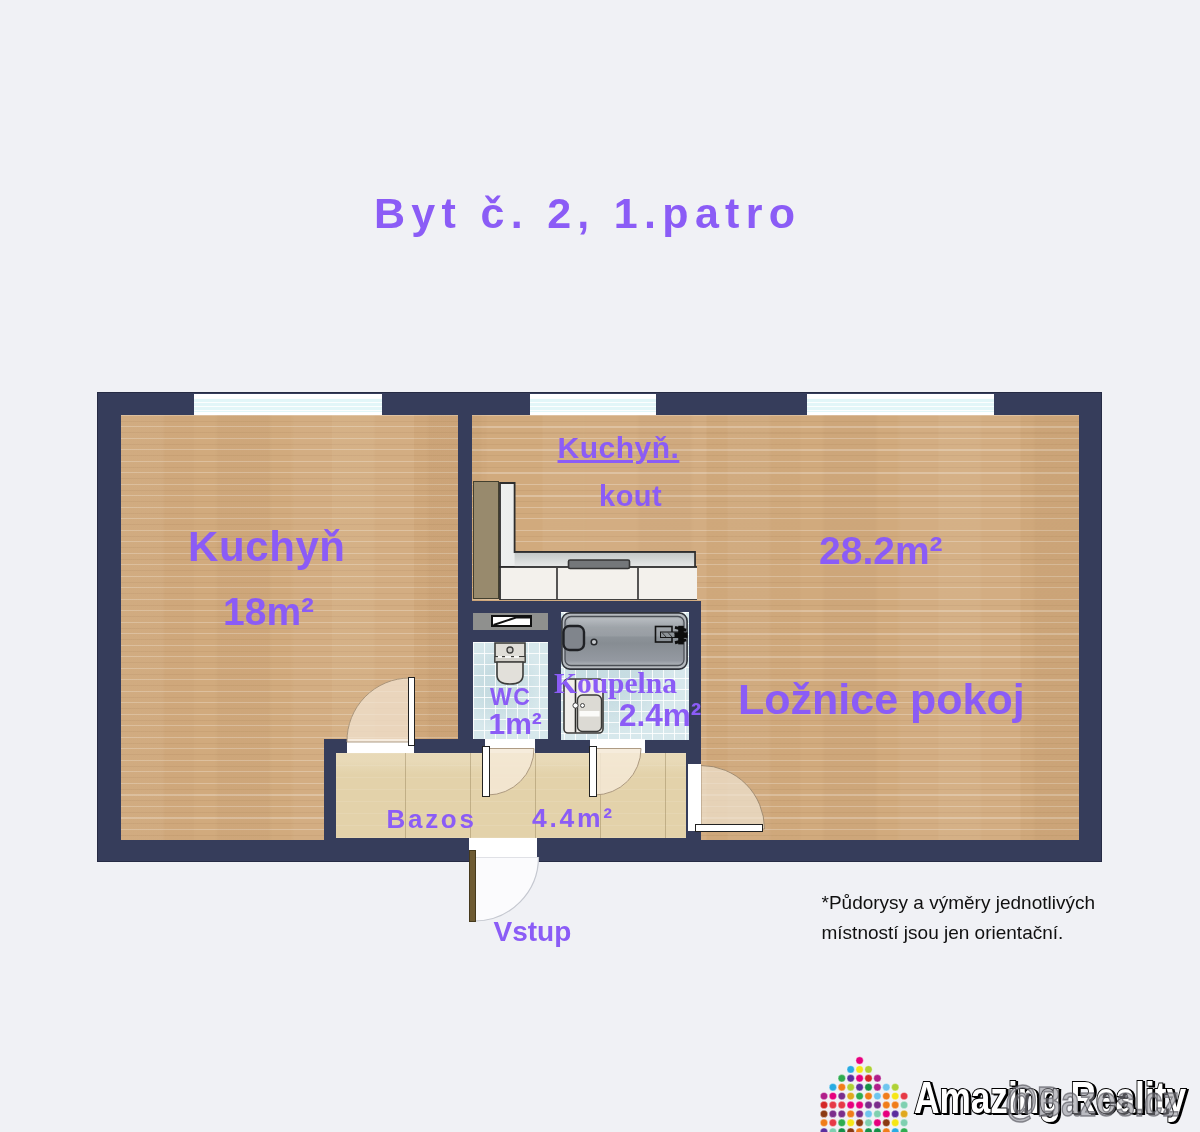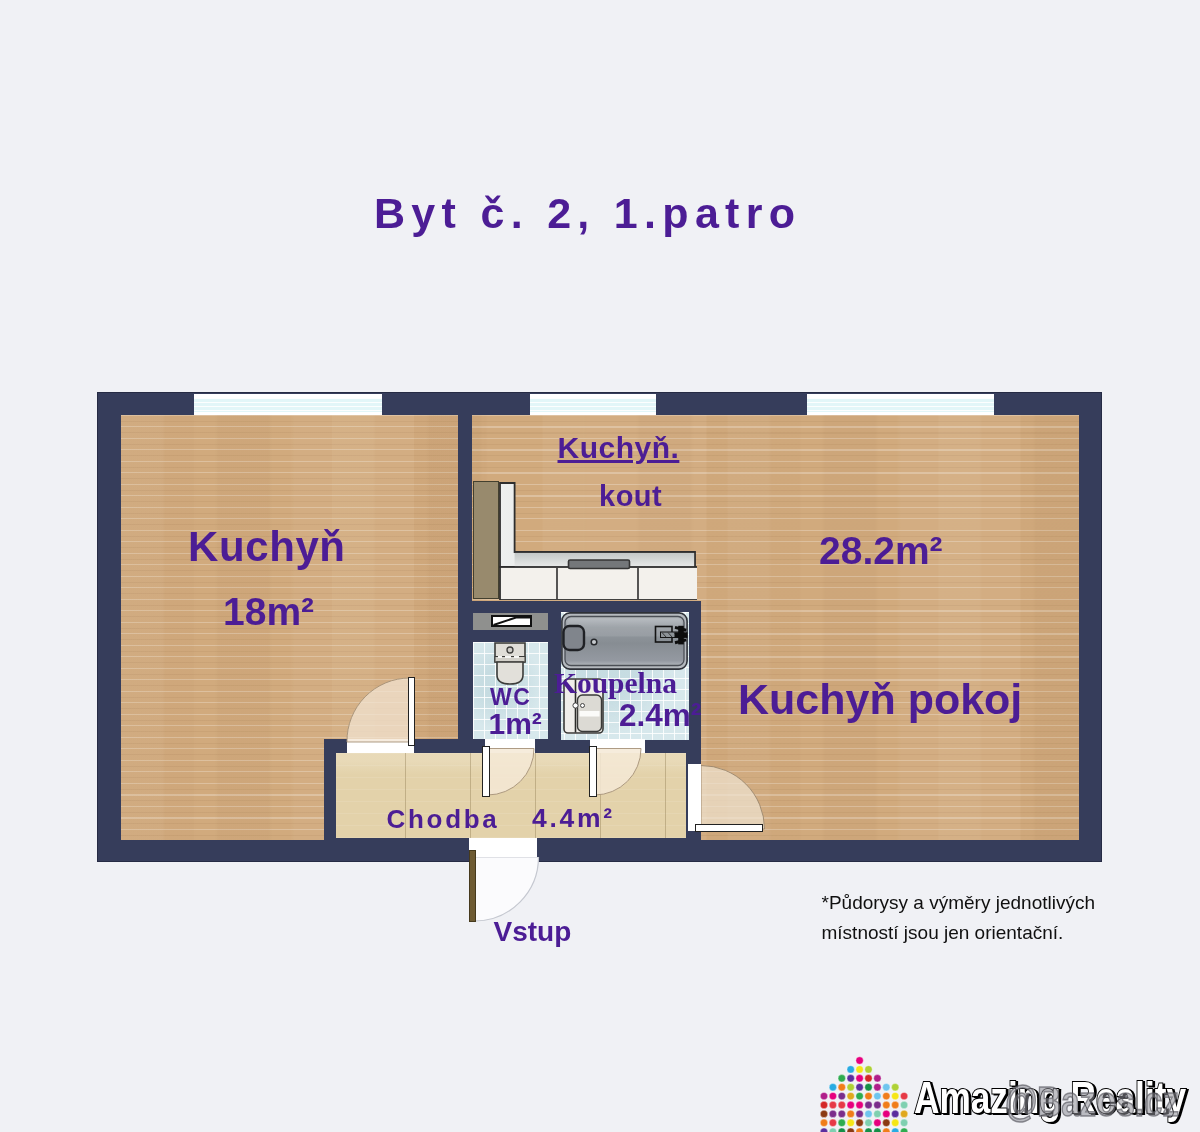--- a/index.html
+++ b/index.html
@@ -1,20 +1,20 @@
 <!DOCTYPE html>
 <html><head>
 <meta charset="utf-8">
 <style>
   html,body{margin:0;padding:0;}
   body{width:1200px;height:1132px;position:relative;overflow:hidden;
        background:#f0f1f5;font-family:"Liberation Sans", sans-serif;}
   .abs{position:absolute;}
   .navy{position:absolute;background:#363d5b;}
-  .lbl{position:absolute;font-weight:bold;color:#4c1d95;white-space:nowrap;}
+  .lbl{position:absolute;font-weight:bold;color:#8b5cf6;white-space:nowrap;}
   .wood{
     background-color:#d1aa7d;
     background-image:
       repeating-linear-gradient(90deg, rgba(255,248,235,0.045) 0 41px, rgba(0,0,0,0) 44px 94px, rgba(120,80,45,0.04) 97px 148px, rgba(0,0,0,0) 151px 211px),
       repeating-linear-gradient(90deg, rgba(140,95,55,0.035) 0 71px, rgba(0,0,0,0) 75px 169px, rgba(255,255,255,0.035) 173px 293px),
       repeating-linear-gradient(180deg, rgba(255,255,255,0.26) 0 1px, rgba(0,0,0,0) 1px 6px, rgba(125,85,48,0.085) 6px 7px, rgba(0,0,0,0) 7px 11.5px);
   }
   .hallfloor{
     background-color:#e3d2aa;
     background-image:
@@ -191,31 +191,31 @@
 <div class="lbl" id="t-loznice" style="left:188px;top:523px;font-size:42px;letter-spacing:0.6px;">Kuchyň</div>
 
 <div class="lbl" id="t-18" style="left:223px;top:590px;font-size:39px;">18m²</div>
 
 <div class="lbl" id="t-kuchyn" style="left:557.5px;top:430.5px;font-size:30px;letter-spacing:0.5px;text-decoration:underline;">Kuchyň.</div>
 
 <div class="lbl" id="t-kout" style="left:599px;top:480px;font-size:29px;letter-spacing:0.5px;">kout</div>
 
 <div class="lbl" id="t-282" style="left:819px;top:529px;font-size:39px;">28.2m²</div>
 
-<div class="lbl" id="t-obyvaci" style="left:738px;top:675px;font-size:43px;">Kuchyň pokoj</div>
+<div class="lbl" id="t-obyvaci" style="left:738px;top:675px;font-size:43px;">Ložnice pokoj</div>
 
 <div class="lbl" id="t-wc" style="left:490px;top:684px;font-size:23px;letter-spacing:1.5px;">WC</div>
 
 <div class="lbl" id="t-1m" style="left:488.5px;top:707px;font-size:30px;">1m²</div>
 
 <div class="lbl" id="t-koupelna" style="left:554px;top:667px;font-size:29.5px;font-family:Liberation Serif, serif;">Koupelna</div>
 
 <div class="lbl" id="t-24" style="left:619px;top:697px;font-size:31.5px;">2.4m²</div>
 
-<div class="lbl" id="t-chodba" style="left:386.5px;top:804px;font-size:26px;letter-spacing:2.7px;">Chodba</div>
+<div class="lbl" id="t-chodba" style="left:386.5px;top:804px;font-size:26px;letter-spacing:2.7px;">Bazos</div>
 
 <div class="lbl" id="t-44" style="left:532px;top:803px;font-size:26.5px;letter-spacing:2.7px;">4.4m²</div>
 
 <div class="lbl" id="t-vstup" style="left:493.5px;top:916px;font-size:28px;">Vstup</div>
 
 <div class="abs" id="t-note" style="left:821.5px;top:888px;font-size:19px;line-height:30px;color:#101010;">*Půdorysy a výměry jednotlivých<br>místností jsou jen orientační.</div>
 
 <svg class="abs" style="left:818px;top:1053px;" width="100" height="79" viewBox="0 0 100 79">
   <circle cx="41.6" cy="7.5" r="3.7" fill="#e6007e" stroke="rgba(255,255,255,0.5)" stroke-width="0.7"></circle>
   <circle cx="32.7" cy="16.4" r="3.7" fill="#29abe2" stroke="rgba(255,255,255,0.5)" stroke-width="0.7"></circle>

